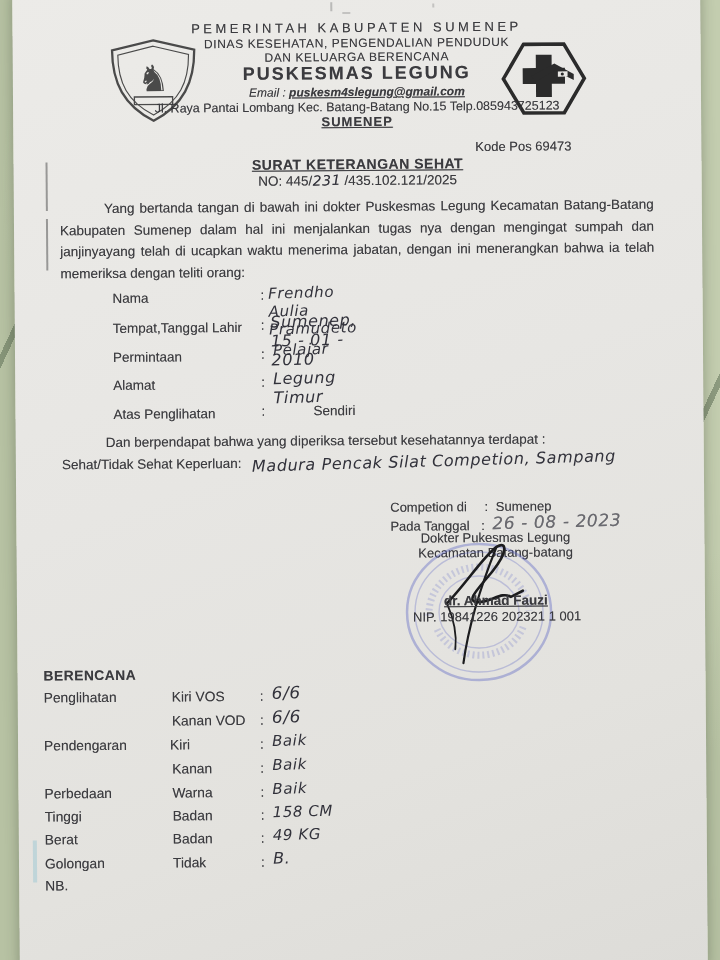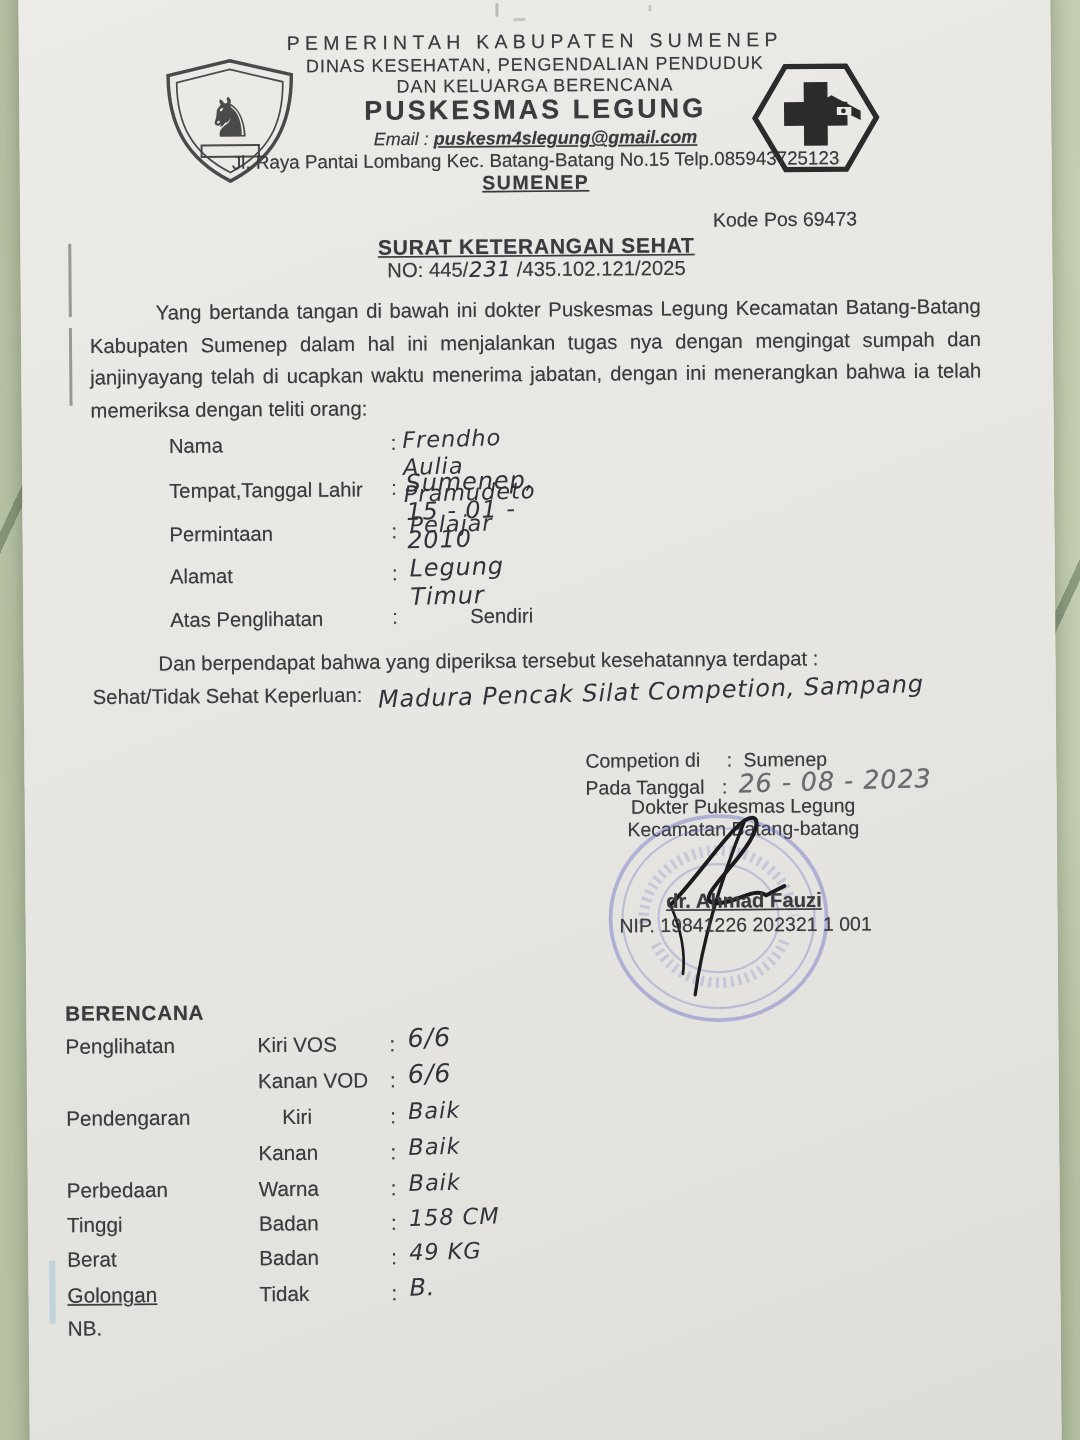--- a/index.html
+++ b/index.html
@@ -166,21 +166,21 @@
     <span class="abs hand" style="left:254px;top:-6px;font-size:17px;">6/6</span>
   </div>
   <div class="row-line" style="top:722px;">
     <span class="abs t ket" style="left:26px;"></span>
     <span class="abs t ket" style="left:154px;">Kanan VOD</span>
     <span class="abs t ket" style="left:242px;">:</span>
     <span class="abs hand" style="left:254px;top:-6px;font-size:17px;">6/6</span>
   </div>
   <div class="row-line" style="top:746px;">
     <span class="abs t ket" style="left:26px;">Pendengaran</span>
-    <span class="abs t ket" style="left:170px;">Kiri</span>
+    <span class="abs t ket" style="left:152px;">Kiri</span>
     <span class="abs t ket" style="left:242px;">:</span>
     <span class="abs hand" style="left:254px;top:-5px;font-size:15px;">Baik</span>
   </div>
   <div class="row-line" style="top:770px;">
     <span class="abs t ket" style="left:26px;"></span>
     <span class="abs t ket" style="left:154px;">Kanan</span>
     <span class="abs t ket" style="left:242px;">:</span>
     <span class="abs hand" style="left:254px;top:-5px;font-size:15px;">Baik</span>
   </div>
   <div class="row-line" style="top:794px;">
@@ -195,21 +195,21 @@
     <span class="abs t ket" style="left:242px;">:</span>
     <span class="abs hand" style="left:254px;top:-5px;font-size:15px;">158 CM</span>
   </div>
   <div class="row-line" style="top:840px;">
     <span class="abs t ket" style="left:26px;">Berat</span>
     <span class="abs t ket" style="left:154px;">Badan</span>
     <span class="abs t ket" style="left:242px;">:</span>
     <span class="abs hand" style="left:254px;top:-5px;font-size:15px;">49 KG</span>
   </div>
   <div class="row-line" style="top:864px;">
-    <span class="abs t ket" style="left:26px;text-decoration:underline;">Golongan</span>
+    <span class="abs t ket" style="left:26px;">Golongan</span>
     <span class="abs t ket" style="left:154px;">Tidak</span>
     <span class="abs t ket" style="left:242px;">:</span>
     <span class="abs hand" style="left:254px;top:-6px;font-size:16px;">B.</span>
   </div>
 
   <div class="abs t ket" style="left:26px;top:886px;">NB.</div>
 
 </div>
 
 </body></html>

